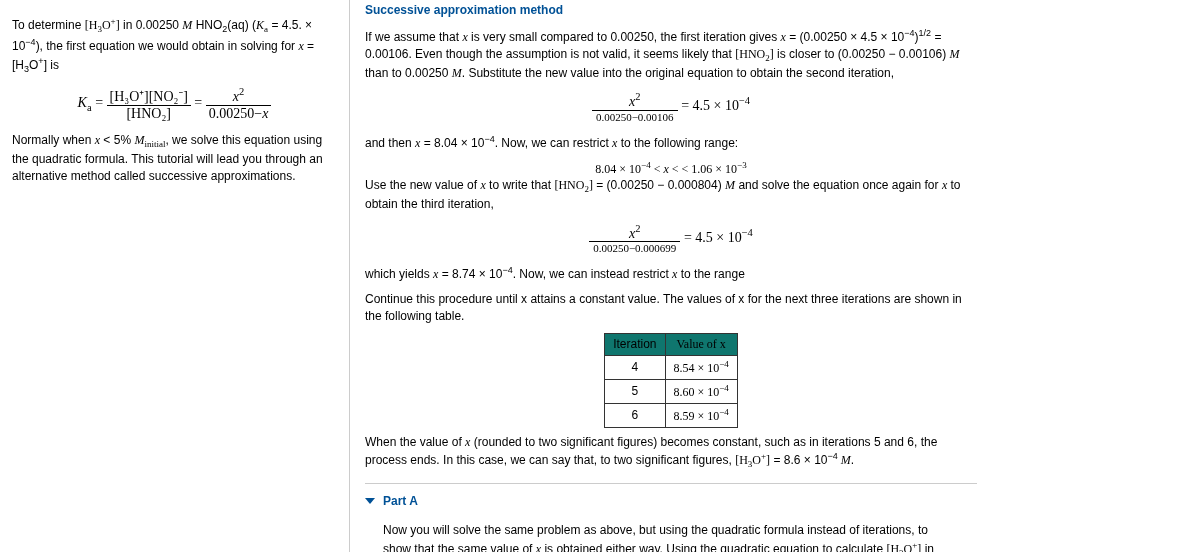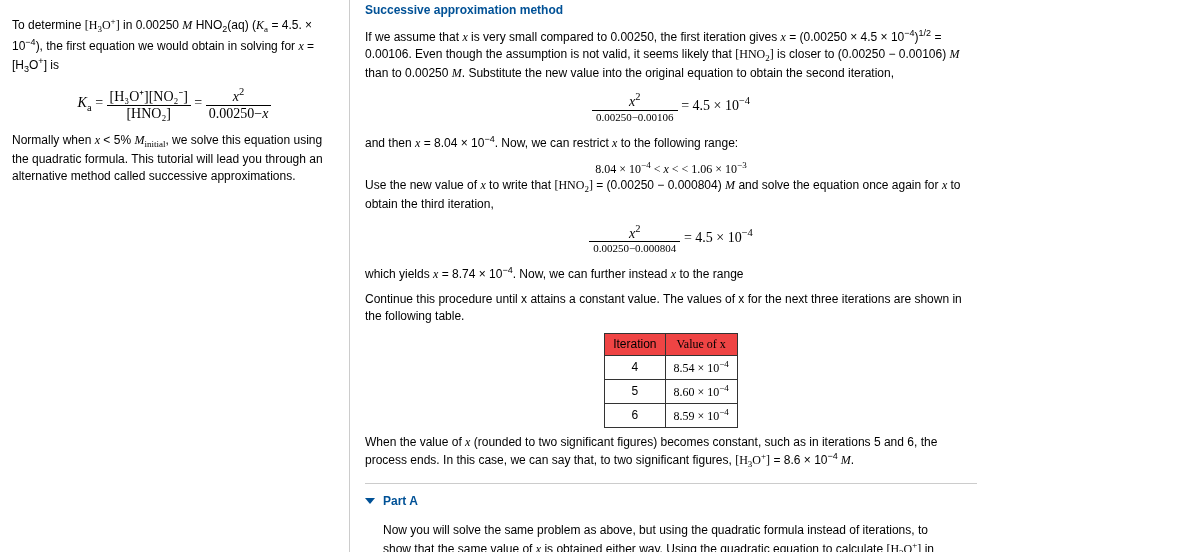--- a/index.html
+++ b/index.html
@@ -7,21 +7,21 @@
   .left{width:350px;padding:15px 12px;border-right:1px solid #ccc;box-sizing:border-box}
   .right{flex:1;padding:2px 15px;box-sizing:border-box;overflow:hidden}
   .left p{line-height:1.4;margin:0 0 10px 0}
   .formula{text-align:center;margin:10px 0;font-family:'Times New Roman',serif;font-size:14px}
   .h-accent{font-weight:bold;color:#005196}
   .right p{margin:0 0 8px 0;line-height:1.4}
   .math{font-family:'Times New Roman',serif}
   .center{text-align:center}
   table.iter{border-collapse:collapse;margin:6px auto}
   table.iter td,table.iter th{border:1px solid #333;padding:3px 8px;font-size:12px;text-align:center}
-  table.iter th{font-weight:normal;background:#ef4444}
+  table.iter th{font-weight:normal;background:#0f766e}
   .part-line{border-top:1px solid #ccc;margin-top:12px;padding-top:10px}
   .part-header{font-weight:bold;color:#005196;display:flex;align-items:center;gap:8px;cursor:pointer}
   .part-header .arrow{display:inline-block;width:0;height:0;border-left:5px solid transparent;border-right:5px solid transparent;border-top:6px solid #005196}
   .part-body{padding:14px 18px 0 18px}
   sub,sup{font-size:0.75em}
 </style>
 </head>
 <body>
 
 <div class="wrapper">
@@ -69,27 +69,27 @@
       <span>8.04 × 10</span><sup>−4</sup><span> &lt; </span><i>x</i><span> &lt; </span><span> &lt; 1.06 × 10</span><sup>−3</sup>
     </div>
 
     <p>
       <span>Use the new value of </span><span class="math"><i>x</i></span><span> to write that </span><span class="math">[HNO<sub>2</sub>]</span><span> = (0.00250 − 0.000804) </span><span class="math"><i>M</i></span><span> and solve the equation once again for </span><span class="math"><i>x</i></span><span> to obtain the third iteration,</span>
     </p>
 
     <div class="formula center">
       <span style="display:inline-block;vertical-align:middle;text-align:center">
         <span style="display:block;border-bottom:1px solid #000;padding:0 4px"><i>x</i><sup>2</sup></span>
-        <span style="display:block;padding:0 4px;font-size:11px">0.00250−0.000804</span>
+        <span style="display:block;padding:0 4px;font-size:11px">0.00250−0.000699</span>
       </span>
       <span> = 4.5 × 10</span><sup>−4</sup>
     </div>
 
     <p>
-      <span>which yields </span><span class="math"><i>x</i></span><span> = 8.74 × 10</span><sup>−4</sup><span>.  Now, we can further instead </span><span class="math"><i>x</i></span><span> to the range</span>
+      <span>which yields </span><span class="math"><i>x</i></span><span> = 8.74 × 10</span><sup>−4</sup><span>.  Now, we can instead restrict </span><span class="math"><i>x</i></span><span> to the range</span>
     </p>
 
 
     <p>Continue this procedure until x attains a constant value.  The values of x for the next three iterations are shown in the following table.</p>
 
     <table class="iter">
       <tbody>
           <tr>
             <th>Iteration</th>
             <th class="math"><span>Value of x</span></th>

